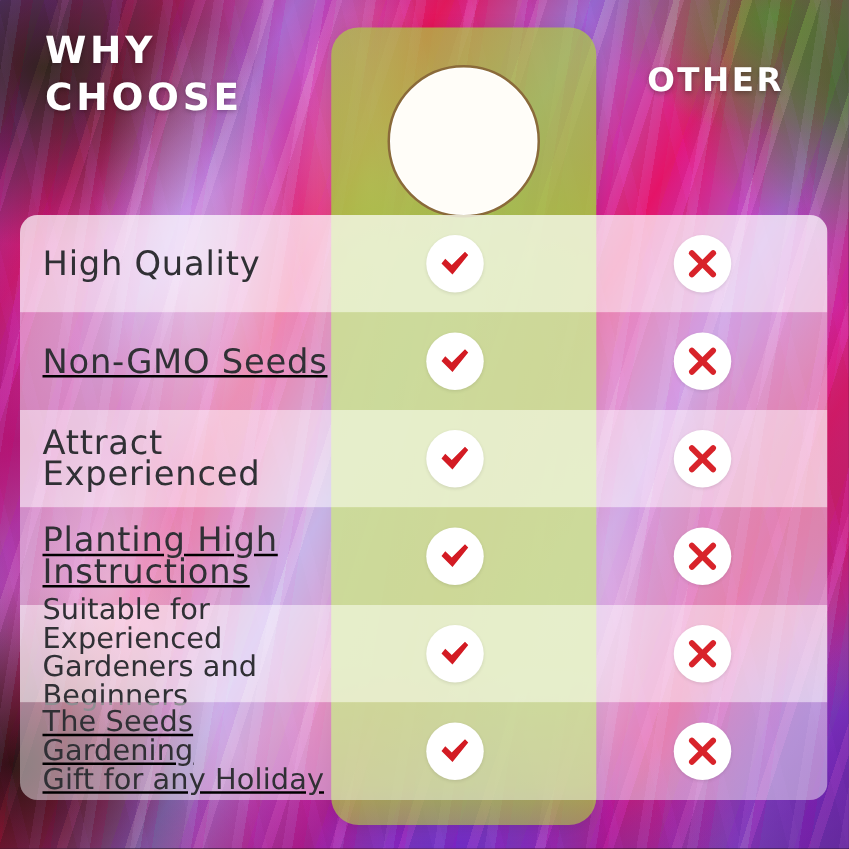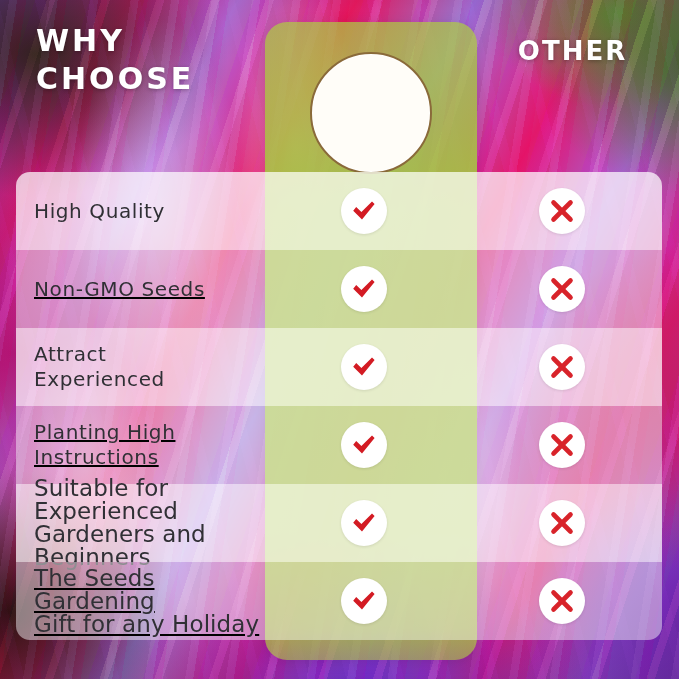--- a/index.html
+++ b/index.html
@@ -111,21 +111,21 @@
     color: #ffffff;
     font-weight: bold;
     font-size: 30px;
     line-height: 38px;
     letter-spacing: 3px;
     text-shadow: 0 1px 4px rgba(0,0,0,0.30);
   }
   .heading-right {
     position: absolute;
     left: 470px;
-    top: 32px;
+    top: 46px;
     width: 205px;
     text-align: center;
     color: #ffffff;
     font-weight: bold;
     font-size: 26px;
     line-height: 38px;
     letter-spacing: 2px;
     text-shadow: 0 1px 4px rgba(0,0,0,0.30);
   }
 
@@ -146,21 +146,21 @@
     align-items: center;
   }
   .row.light { background: rgba(255,255,255,0.72); }
   .row.dark  { background: rgba(246,244,248,0.48); text-decoration: underline; }
 
   .row-label {
     width: 249px;
     padding-left: 18px;
     box-sizing: border-box;
     color: #303035;
-    font-size: 20px;
+    font-size: 27px;
     line-height: 25px;
     letter-spacing: 0.6px;
     font-weight: 400;
   }
   .row-label.small {
     font-size: 23px;
     line-height: 23px;
     letter-spacing: 0.1px;
   }
 

